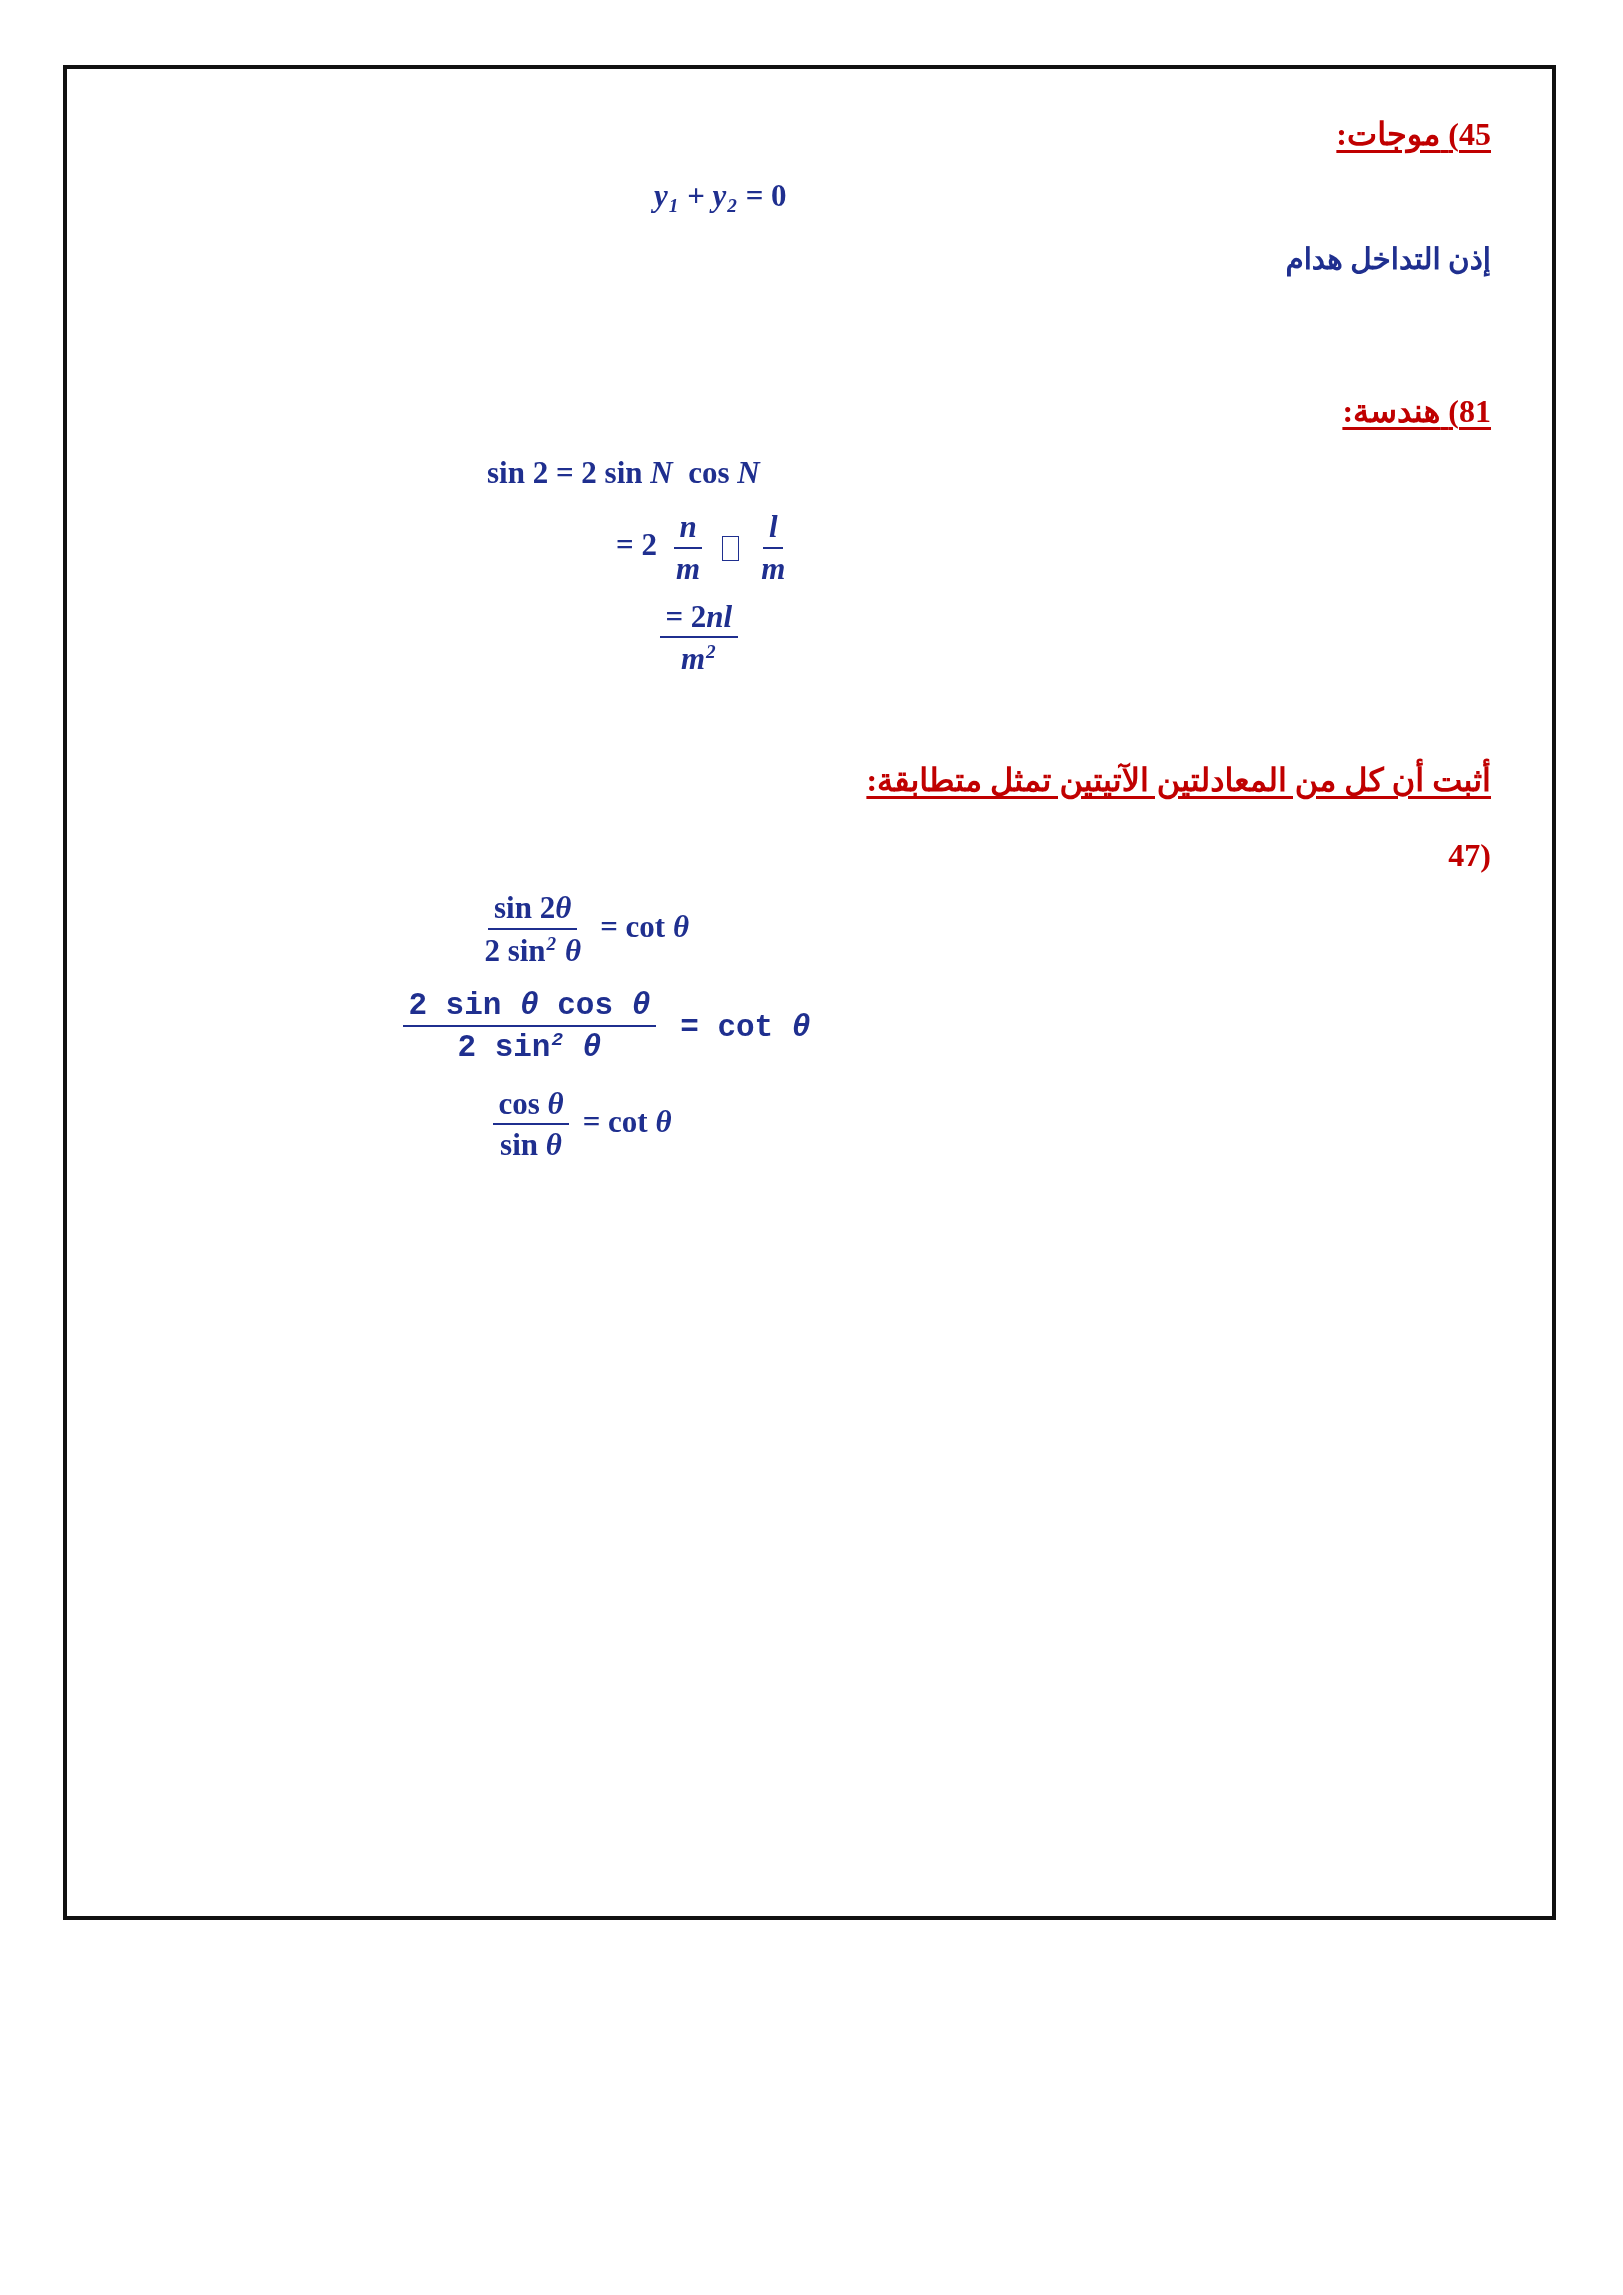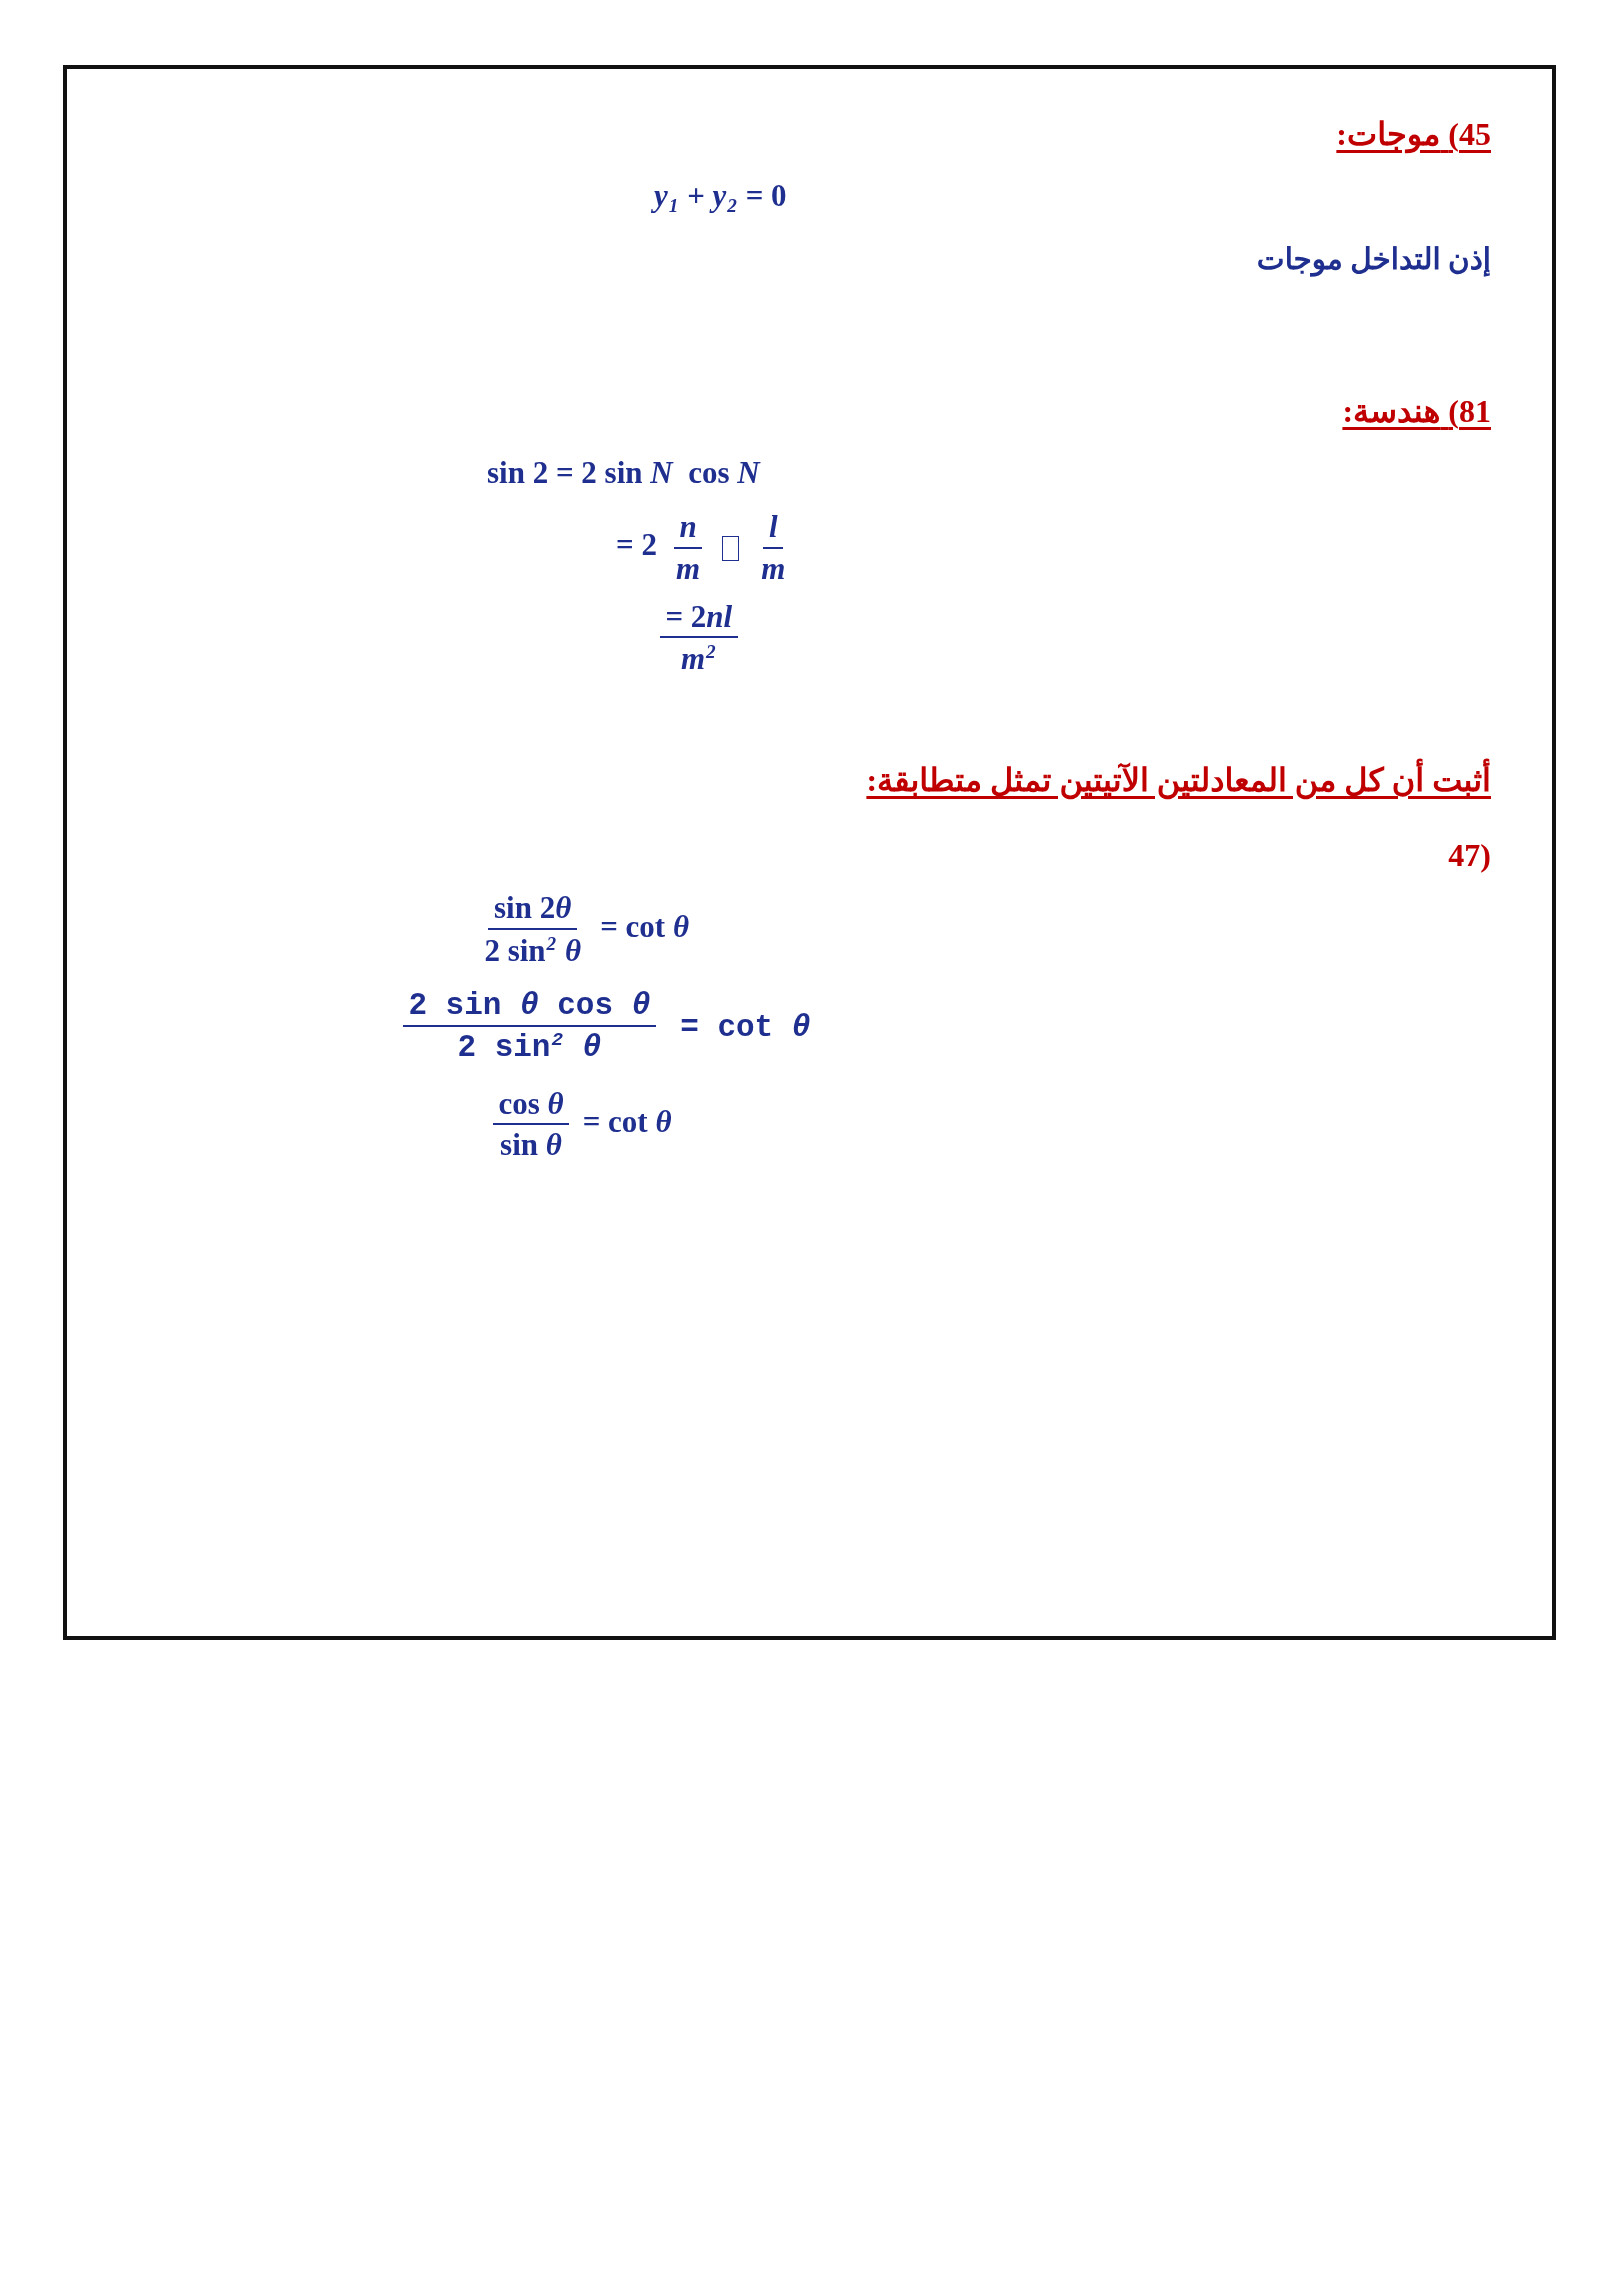--- a/index.html
+++ b/index.html
@@ -13,21 +13,21 @@
     font-family: "Liberation Serif", serif;
     position: relative;
     overflow: hidden;
   }
 
   .page {
     position: absolute;
     left: 63px;
     top: 65px;
     width: 1493px;
-    height: 1575px;
+    height: 1855px;
     background: #ffffff;
     border: 4.8px solid #111111;
     box-sizing: border-box;
   }
 
   .content {
     position: absolute;
     inset: 0;
     padding: 38px 61px 38px 61px;
     box-sizing: border-box;
@@ -132,21 +132,21 @@
       <div class="line-gap"></div>
 
       <div class="math-right">
         <span class="math" style="margin-left:495px;">
           <i>y</i><span class="sub">1</span> + <i>y</i><span class="sub">2</span> = <b>0</b>
         </span>
       </div>
 
       <div class="line-gap"></div>
 
-      <div class="arabic-note" style="padding-left:447px;">إذن التداخل موجات</div>
+      <div class="arabic-note" style="padding-left:447px;">إذن التداخل هدام</div>
     </div>
 
     <div class="blk-46">
       <div class="heading">
         <span class="u"><span>81)</span>
         <span>هندسة:</span></span>
       </div>
 
       <div class="line-gap"></div>
 

